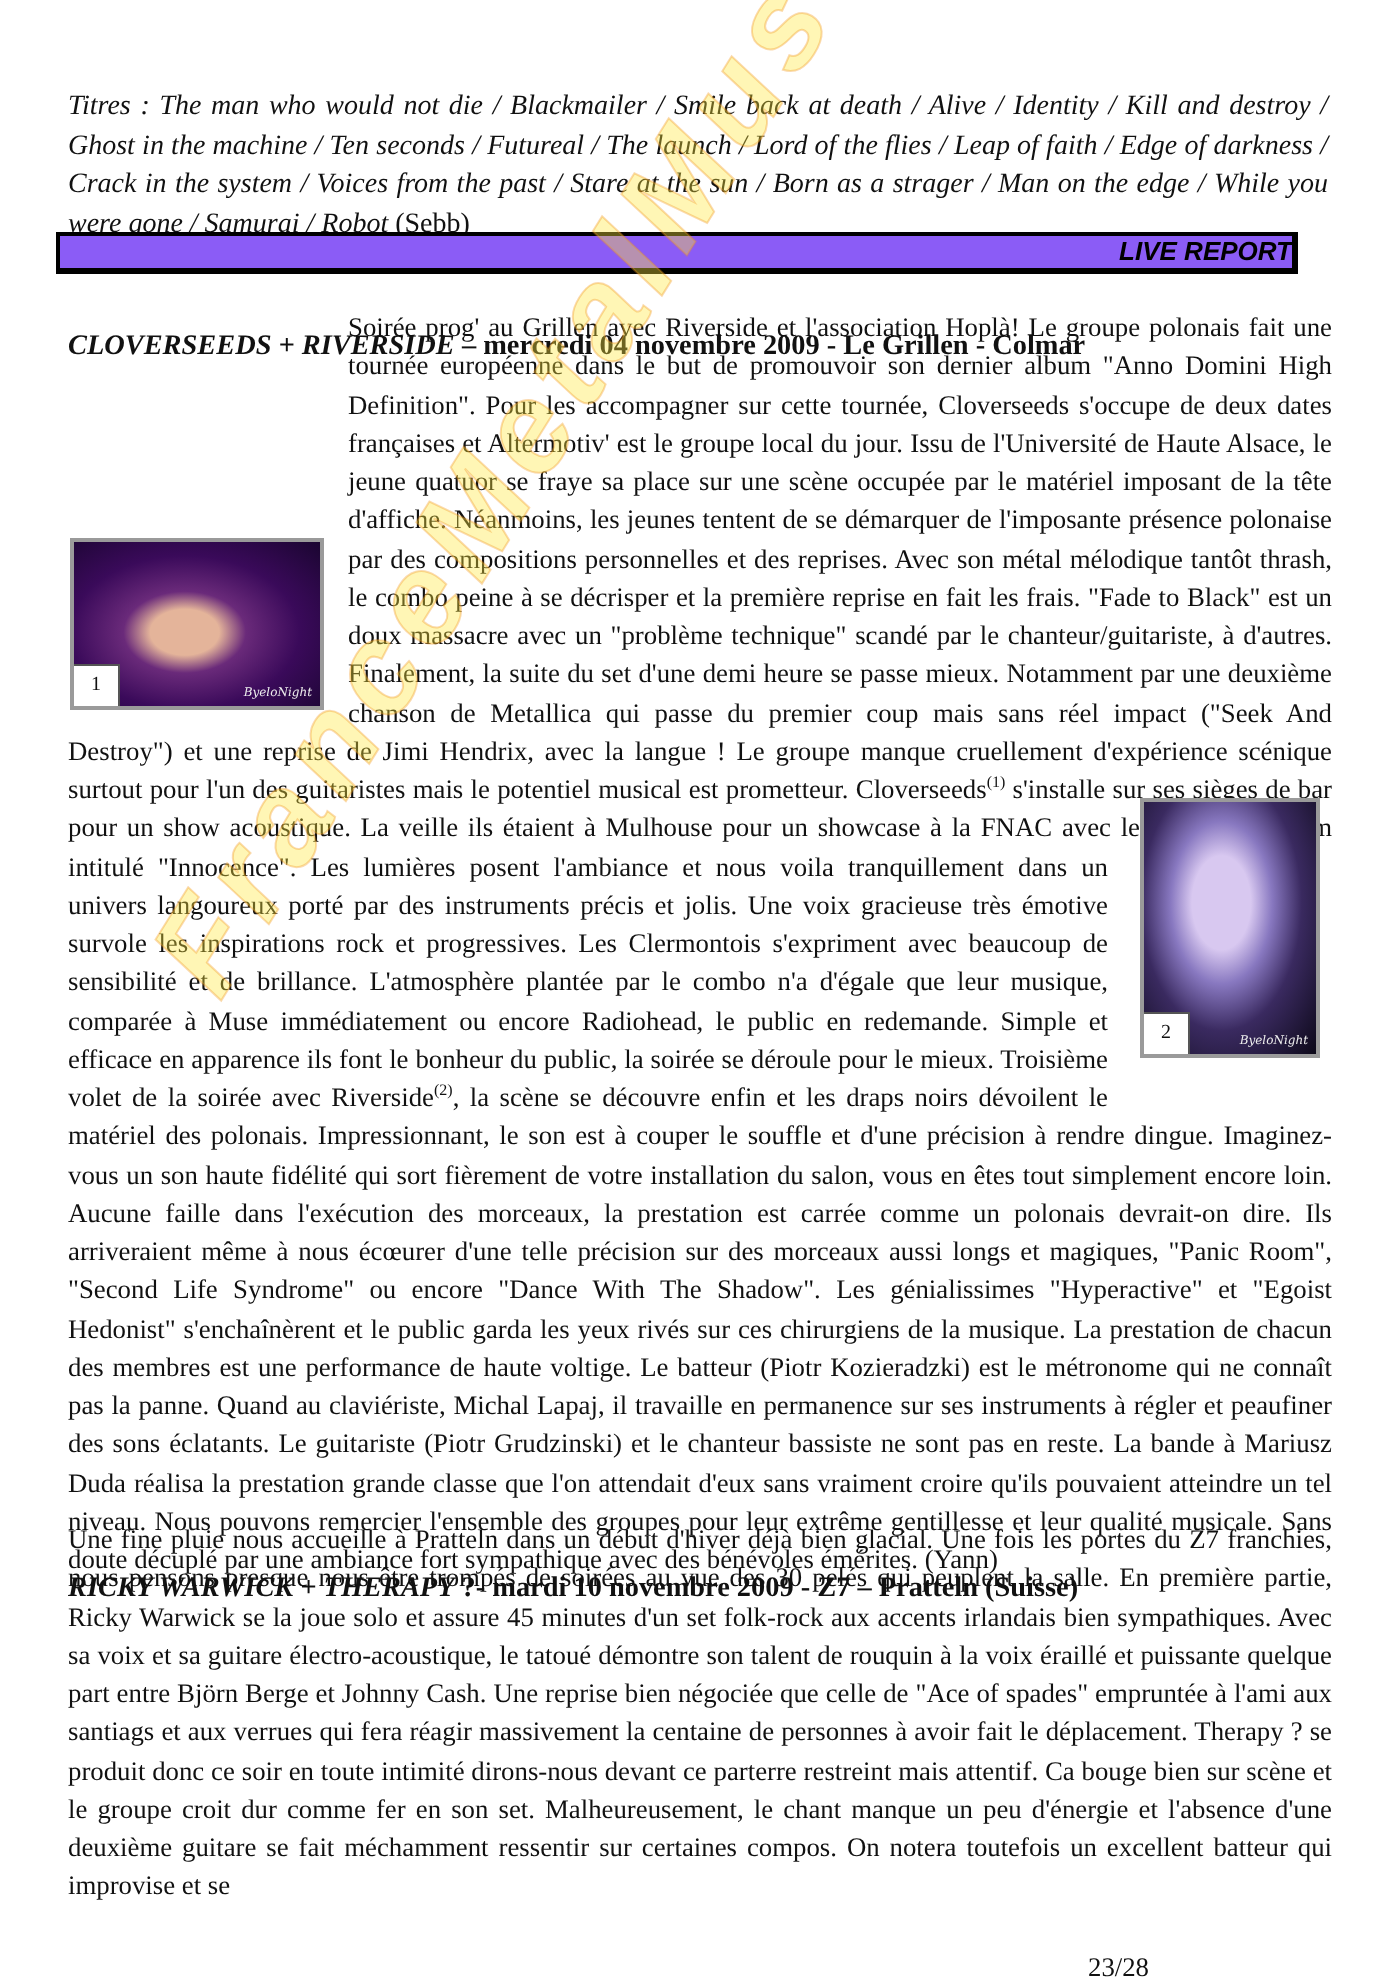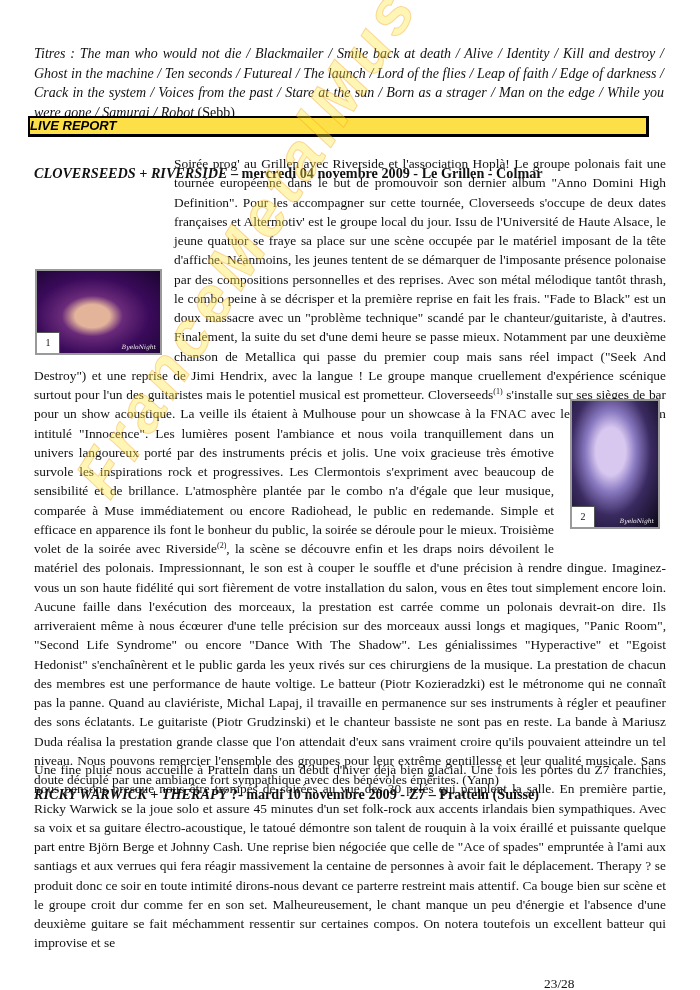--- a/index.html
+++ b/index.html
@@ -10,24 +10,24 @@
   }
   .tracklist {
     position: absolute; left: 34px; top: 44px; width: 630px;
     font-style: italic; font-size: 14px; line-height: 19.5px;
     text-align: justify;
   }
   .tracklist .credit { font-style: normal; }
   .banner {
     position: absolute; left: 28px; top: 116px; width: 616px; height: 16px;
     border: 2px solid #000; border-right-width: 3px; border-bottom-width: 3px;
-    background: #fde047;
+    background: #8b5cf6;
     font-family: "Liberation Sans", "DejaVu Sans", sans-serif;
     font-weight: bold; font-style: italic; font-size: 13px; line-height: 16px;
-    text-align: left; color: #000;
+    text-align: right; color: #000;
   }
   .h2 {
     position: absolute; left: 34px; width: 640px;
     font-weight: bold; font-size: 14.2px; line-height: 18px; white-space: nowrap;
   }
   .h2 .band { font-style: italic; }
   .body {
     position: absolute; left: 34px; width: 632px;
     font-size: 13.4px; line-height: 19.25px; text-align: justify;
   }

